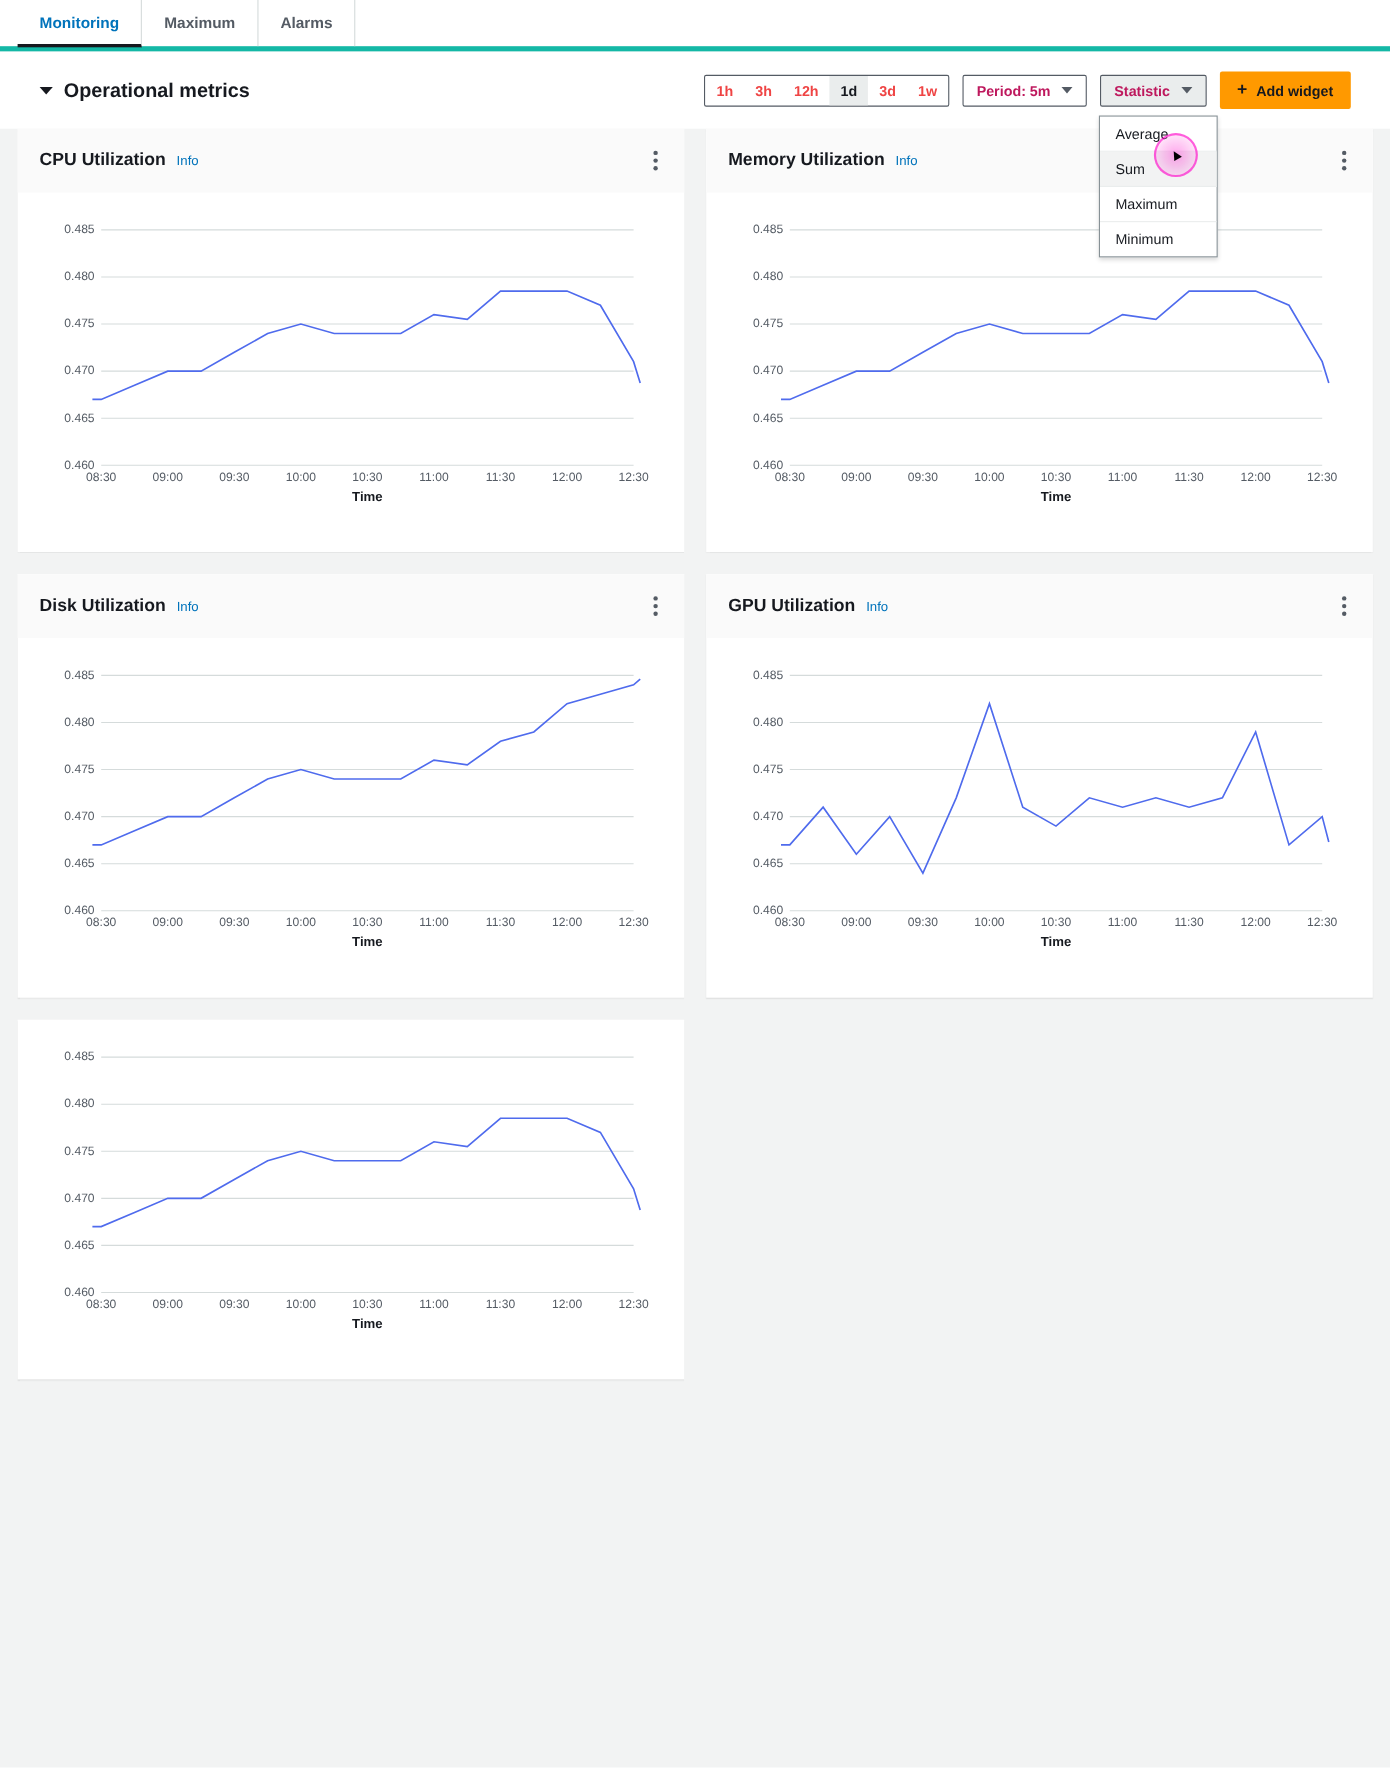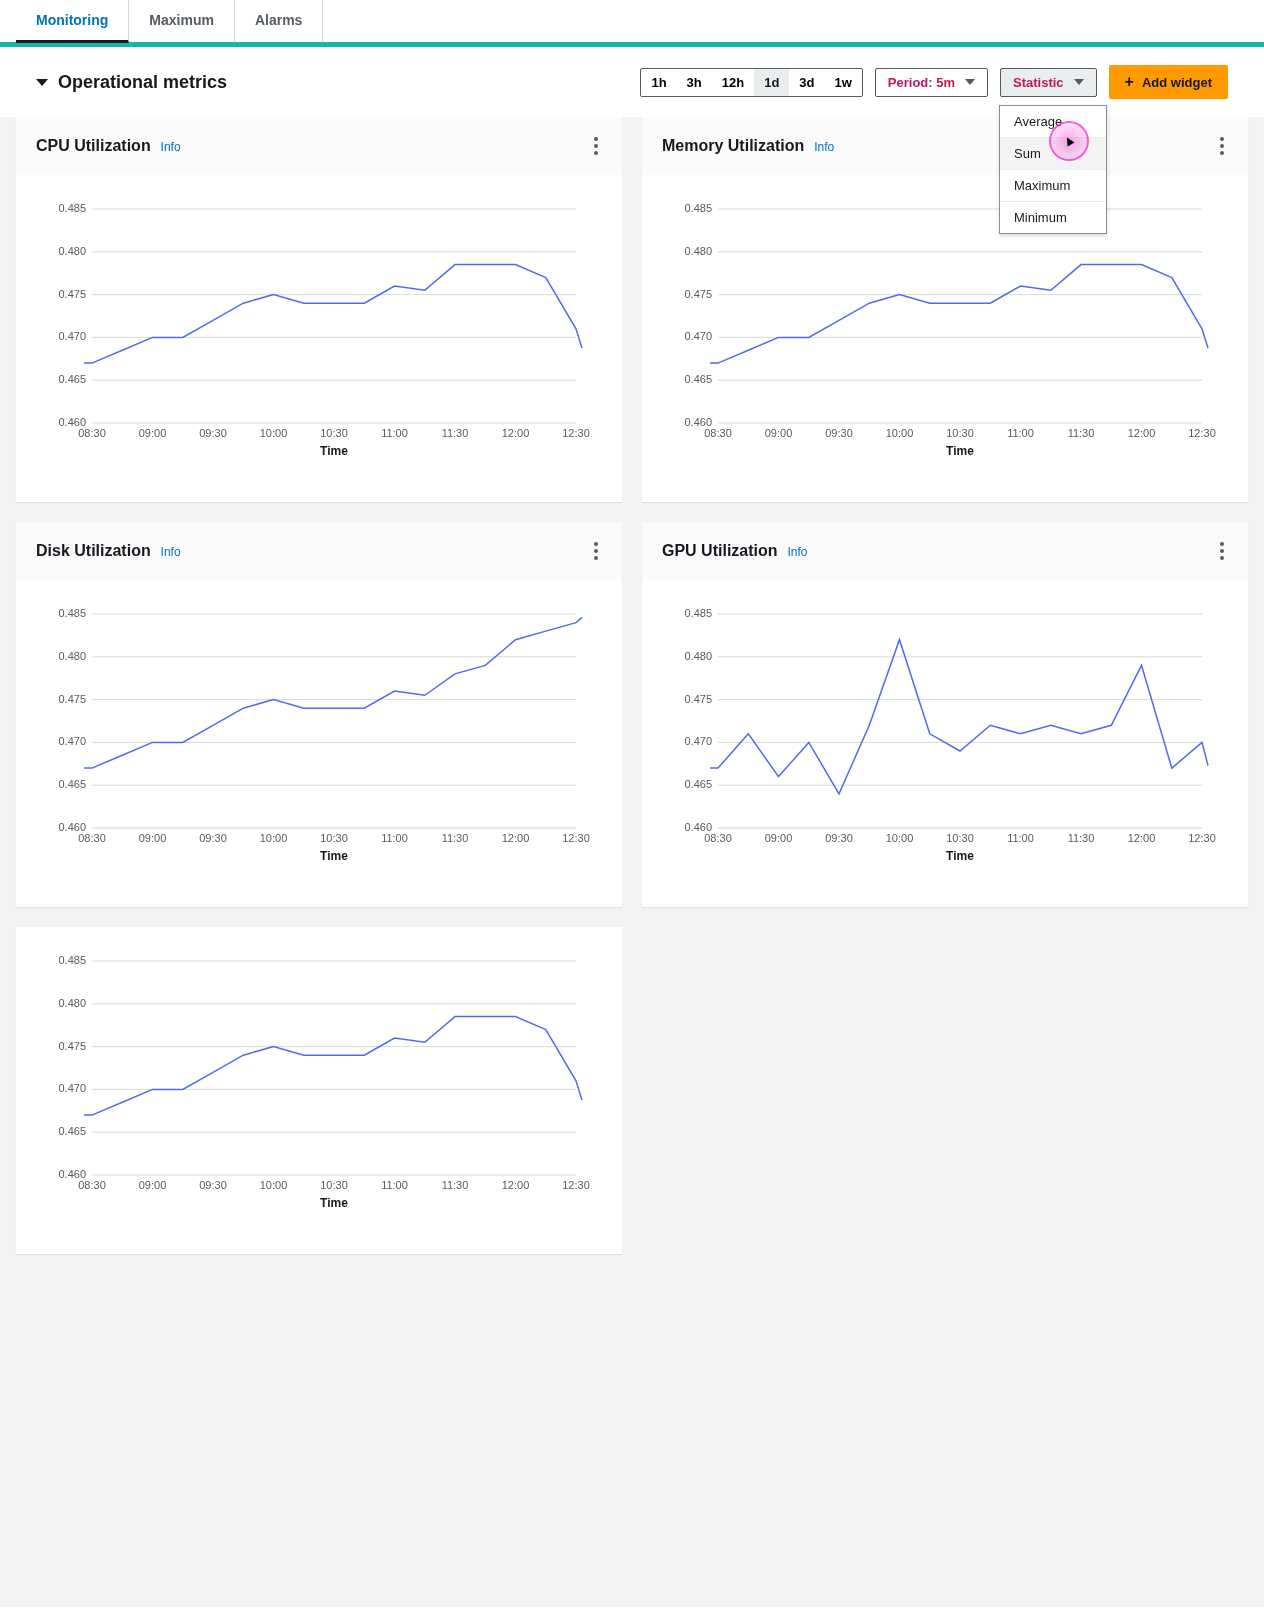--- a/index.html
+++ b/index.html
@@ -7,21 +7,21 @@
 .tabs { display: flex; border-bottom: 5px solid #14b8a6; padding-left: 16px; }
 .tab { padding: 12px 20px; font-weight: 700; color: #545b64; border-right: 1px solid #d5dbdb; cursor: pointer; font-size: 14px; }
 .tab.active { color: #0073bb; border-bottom: 3px solid #16191f; margin-bottom: -1px; }
 .page-bg { background: #f2f3f3; padding: 0 16px 40px 16px; min-height: 1560px; }
 .section-header { display: flex; align-items: center; justify-content: space-between; padding: 18px 8px 18px 8px; background: #fff; margin: 0 -16px; }
 .section-title-wrap { display: flex; align-items: center; gap: 10px; padding-left: 28px; }
 .caret { width: 0; height: 0; border-left: 6px solid transparent; border-right: 6px solid transparent; border-top: 7px solid #16191f; cursor: pointer; }
 .section-title { font-size: 18px; font-weight: 700; }
 .controls { display: flex; align-items: center; gap: 12px; padding-right: 28px; position: relative; }
 .seg { display: flex; border: 1px solid #545b64; border-radius: 2px; overflow: hidden; }
-.seg-btn { padding: 6px 10px; font-weight: 700; color: #000000; cursor: pointer; font-size: 13px; }
+.seg-btn { padding: 6px 10px; font-weight: 700; color: #ef4444; cursor: pointer; font-size: 13px; }
 .seg-btn.active { background: #eaeded; color: #16191f; }
 .select-btn { display: flex; align-items: center; gap: 10px; border: 1px solid #545b64; border-radius: 2px; padding: 6px 12px; font-weight: 700; color: #be185d; cursor: pointer; background: #fff; font-size: 13px; }
 .select-btn .tri { width: 0; height: 0; border-left: 5px solid transparent; border-right: 5px solid transparent; border-top: 6px solid #545b64; }
 .select-btn.stat { background: #eaeded; }
 .btn-primary { display: flex; align-items: center; gap: 8px; background: #ff9900; color: #16191f; border: none; padding: 8px 16px; font-weight: 700; cursor: pointer; border-radius: 2px; font-size: 13px; }
 .plus { font-size: 16px; font-weight: 700; }
 .dropdown { position: absolute; top: 40px; right: 149px; background: #fff; border: 1px solid #879196; box-shadow: 0 2px 4px rgba(0,0,0,0.15); z-index: 10; width: 108px; }
 .dropdown-item { padding: 8px 14px; cursor: pointer; font-size: 13px; border-bottom: 1px solid #eaeded; }
 .dropdown-item:last-child { border-bottom: none; }
 .dropdown-item.hover { background: #f2f3f3; }

